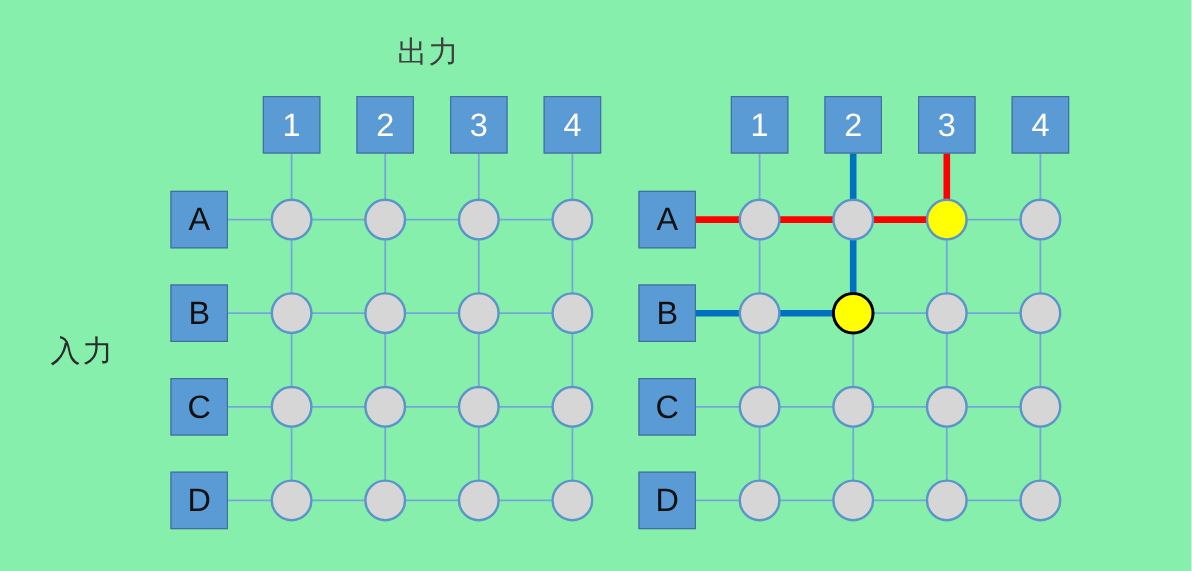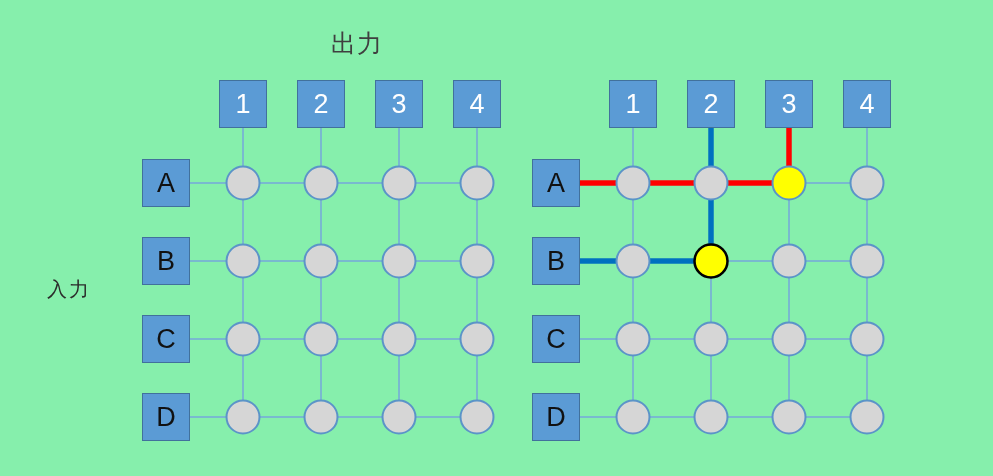--- a/index.html
+++ b/index.html
@@ -24,21 +24,21 @@
     position: absolute;
     color: #3f3f3f;
     font-size: 25px;
     text-align: center;
     white-space: nowrap;
     letter-spacing: 1px;
   }
   .axis-label {
     position: absolute;
     color: #2b2b2b;
-    font-size: 20px;
+    font-size: 25px;
     text-align: center;
     white-space: nowrap;
     letter-spacing: 2px;
   }
   .sq {
     position: absolute;
     width: 48px;
     height: 48px;
     box-sizing: border-box;
     background: #5b9bd5;

